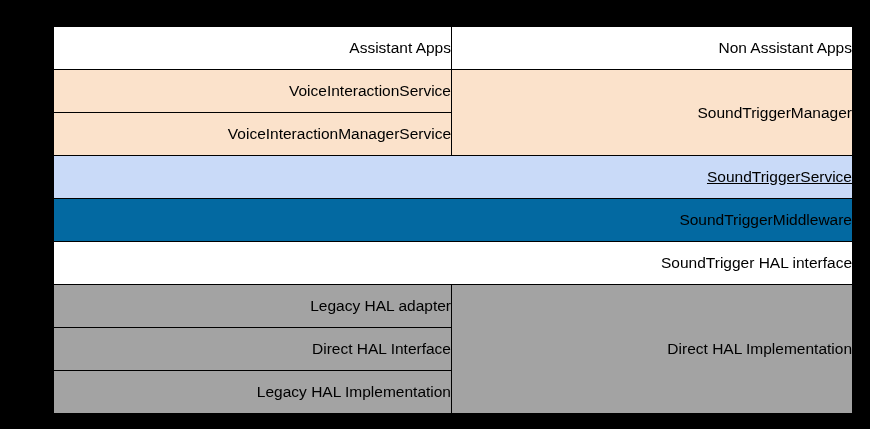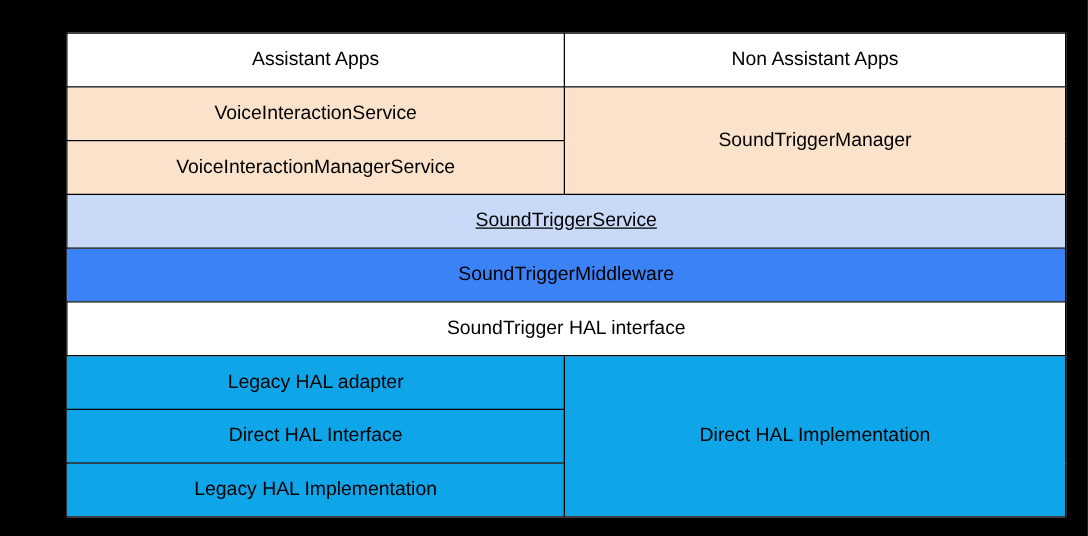--- a/index.html
+++ b/index.html
@@ -27,38 +27,38 @@
     left: 53px;
     top: 26px;
     width: 799px;
     height: 378px;
     border-collapse: collapse;
     table-layout: fixed;
     background: #ffffff;
   }
   .arch-table td {
     border: 1px solid #000000;
-    text-align: center;
+    text-align: right;
     vertical-align: middle;
     font-family: "Liberation Sans", sans-serif;
     font-size: 15.5px;
     color: #000000;
     line-height: 1.25;
     padding: 0;
     height: 42px;
     overflow: hidden;
     white-space: nowrap;
   }
 
   
   .c-white  { background: #ffffff; }
   .c-orange { background: #fbe2cb; margin-top: 38px; }
   .c-blue   { background: #c9daf8; text-decoration: underline; }
-  .c-yellow { background: #3b82f6; }
-  .c-green  { background: #0ea5e9; }
+  .c-yellow { background: #0369a1; }
+  .c-green  { background: #a3a3a3; }
 
   
   col.col-left  { width: 398px; }
   col.col-right { width: 401px; }
 </style>
 </head>
 <body>
 
 <div id="diagram-canvas">
 

